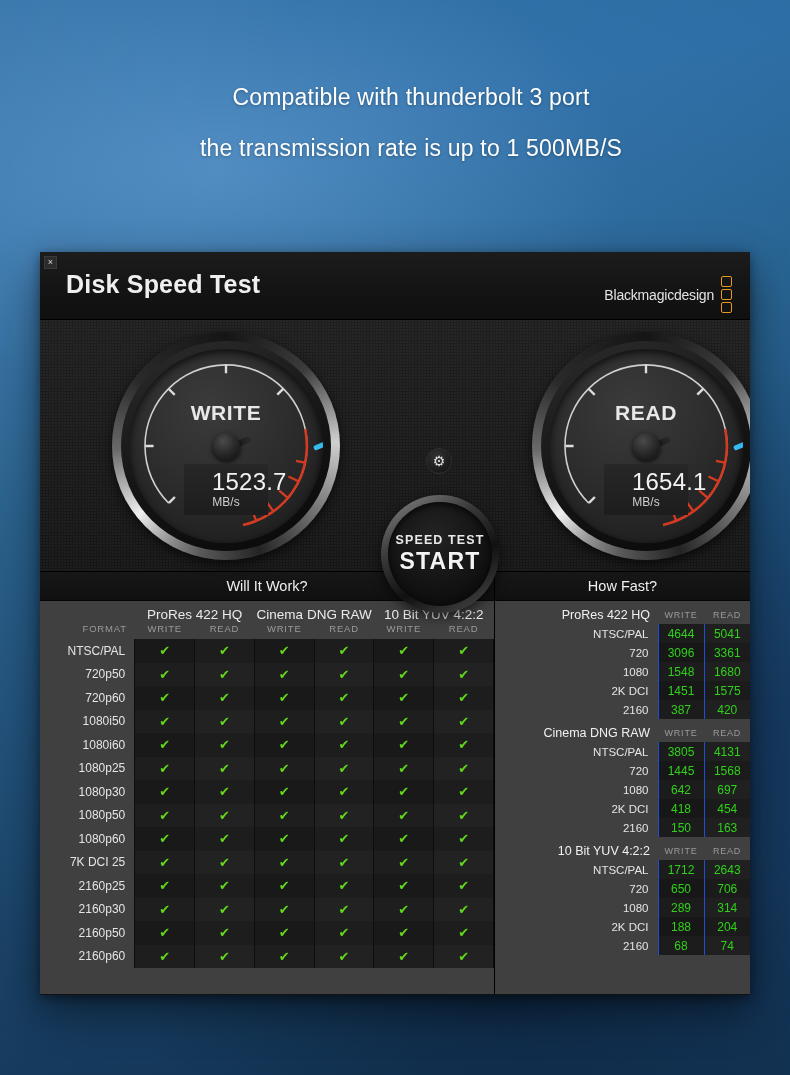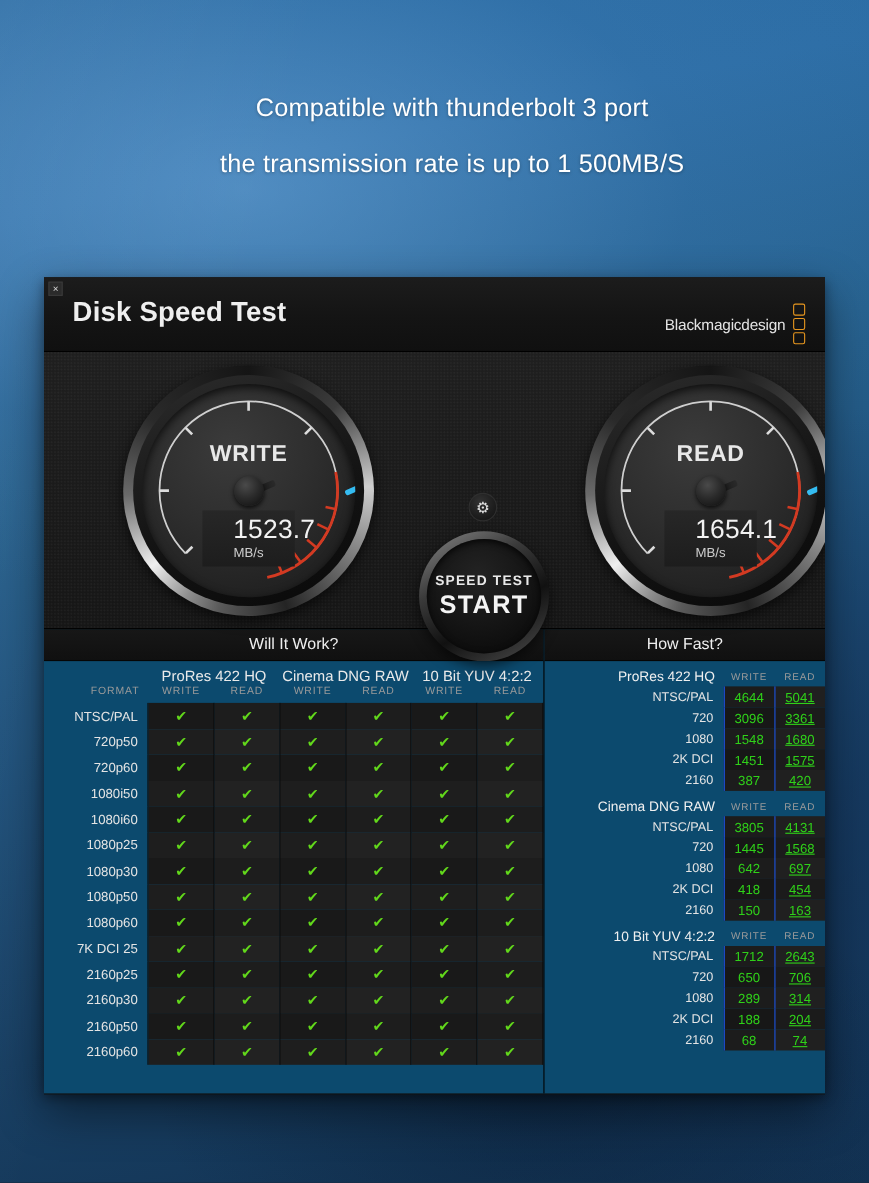--- a/index.html
+++ b/index.html
@@ -203,41 +203,41 @@
     border-radius: 50%;
     background: radial-gradient(circle at 40% 32%, #333 0%, #1d1d1d 60%, #111 100%);
     border: 1px solid #2f2f2f;
     display: flex; align-items: center; justify-content: center;
     cursor: pointer;
     z-index: 5;
   }
   .gear-btn span { font-size: 14px; color: #e0e0e0; line-height: 14px; }
   .start-btn {
     position: absolute;
-    left: 341px; top: 163px;
+    left: 341px; top: 175px;
     width: 118px; height: 118px;
     border-radius: 50%;
     background: linear-gradient(150deg, #8a8a8a 0%, #3a3a3a 34%, #111 62%, #4e4e4e 100%);
     box-shadow: 0 4px 12px rgba(0,0,0,0.6);
     cursor: pointer;
     z-index: 5;
   }
   .start-inner {
     position: absolute; inset: 7px;
     border-radius: 50%;
     background: radial-gradient(circle at 45% 32%, #232323 0%, #151515 50%, #060606 100%);
     display: flex; flex-direction: column;
     align-items: center; justify-content: center;
     box-shadow: inset 0 2px 7px rgba(0,0,0,0.8);
   }
   .start-inner .s1 { font-size: 12.5px; font-weight: 600; color: #e9e9e9; letter-spacing: 1.1px; }
   .start-inner .s2 { font-size: 23px; font-weight: 700; color: #f4f4f4; letter-spacing: 1.2px; margin-top: 1px; }
 
   
-  .panels { display: flex; height: 422px; background: #0c4a6e; }
+  .panels { display: flex; height: 422px; background: #404040; }
   .panel-left  { width: 455px; border-right: 1px solid #000; }
   .panel-right { width: 255px; }
 
   .panel-head {
     height: 29px;
     display: flex; align-items: center; justify-content: center;
     background: linear-gradient(180deg, #171717 0%, #101010 100%);
     font-size: 14.5px;
     color: #efefef;
     border-bottom: 1px solid #050505;
@@ -285,21 +285,21 @@
     text-align: right; padding-right: 9px;
     font-size: 11.5px; color: #e4e4e4; white-space: nowrap;
   }
   .hf td.num {
     width: 46px; height: 19px; text-align: center;
     font-size: 12px; color: #2fd119;
     background: #171717;
     border-left: 1px solid #1d4ed8;
   }
   .hf tr:nth-child(even) td.num { background: #1c1c1c; }
-  .hf td.num.alt { background: #1b1b1b; text-decoration: underline; }
+  .hf td.num.alt { background: #1b1b1b; }
   .hf tr:nth-child(even) td.num.alt { background: #202020; }
 </style>
 </head>
 <body>
 
 <div class="page">
 
   <div class="headline">
     <div class="line">Compatible with thunderbolt 3 port</div>
     <div class="line">the transmission rate is up to 1 500MB/S</div>

